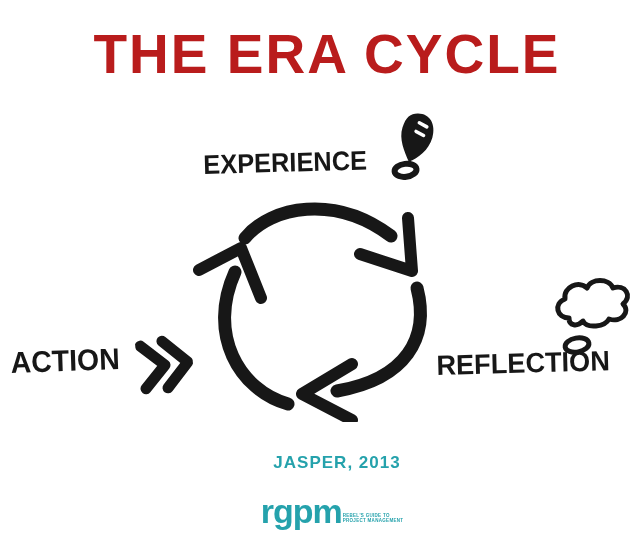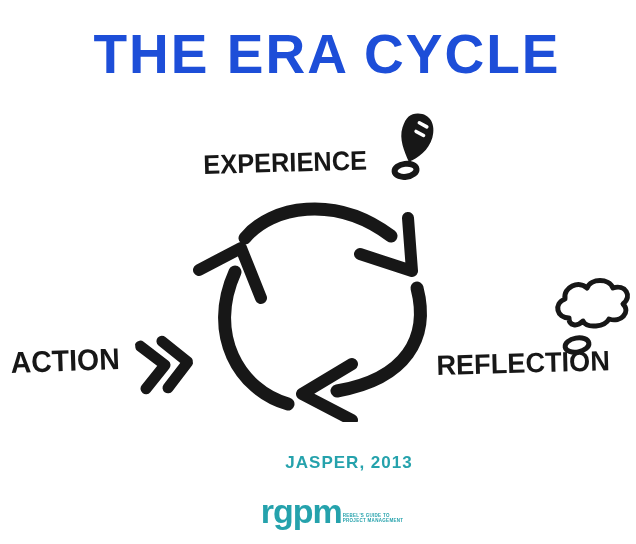--- a/index.html
+++ b/index.html
@@ -13,21 +13,21 @@
   }
   .abs { position: absolute; }
   .title {
     top: 22px;
     left: 50%;
     transform: translateX(-50%);
     margin-left: 9px;
     font-size: 55px;
     font-weight: 800;
     letter-spacing: 2px;
-    color: #1d4ed8;
+    color: #b91c1c;
     white-space: nowrap;
     font-stretch: condensed;
   }
   .node-label {
     color: #171717;
     font-weight: 800;
     white-space: nowrap;
     transform-origin: left top;
   }
   .experience-label {
@@ -46,21 +46,21 @@
     transform: scaleX(0.97) rotate(-1.5deg);
   }
   .exclamation-icon { left: 389px; top: 111px; transform: rotate(8deg); }
   .cycle-arrows { left: 185px; top: 192px; }
   .chevrons-icon { left: 137px; top: 335px; transform: rotate(-5deg); }
   .cloud-icon { left: 547px; top: 276px; }
   .attribution {
     top: 453px;
     left: 50%;
     transform: translateX(-50%);
-    margin-left: 31px;
+    margin-left: 19px;
     font-size: 17px;
     font-weight: 800;
     letter-spacing: 1px;
     color: #25A2AC;
     white-space: nowrap;
   }
   .logo {
     top: 494px;
     left: 50%;
     transform: translateX(-50%);

